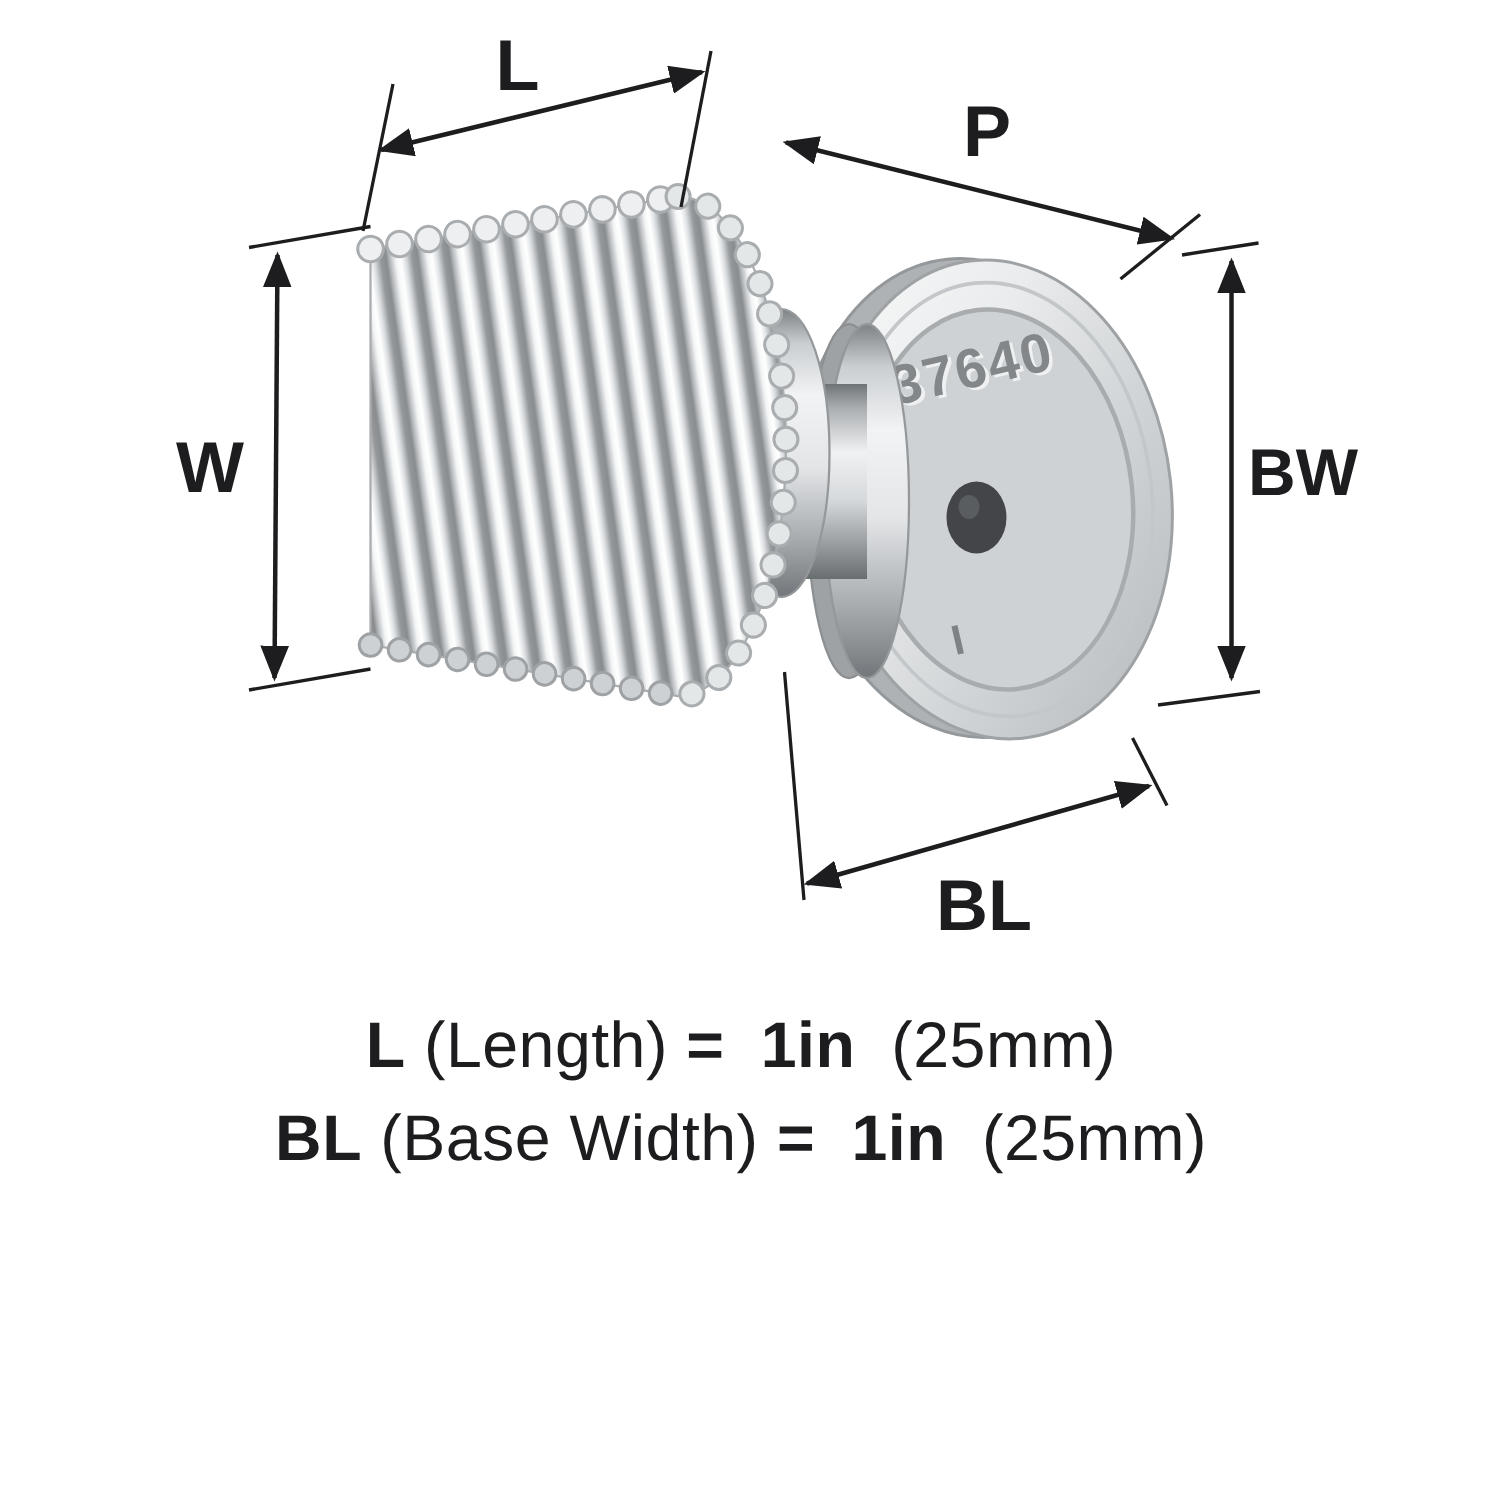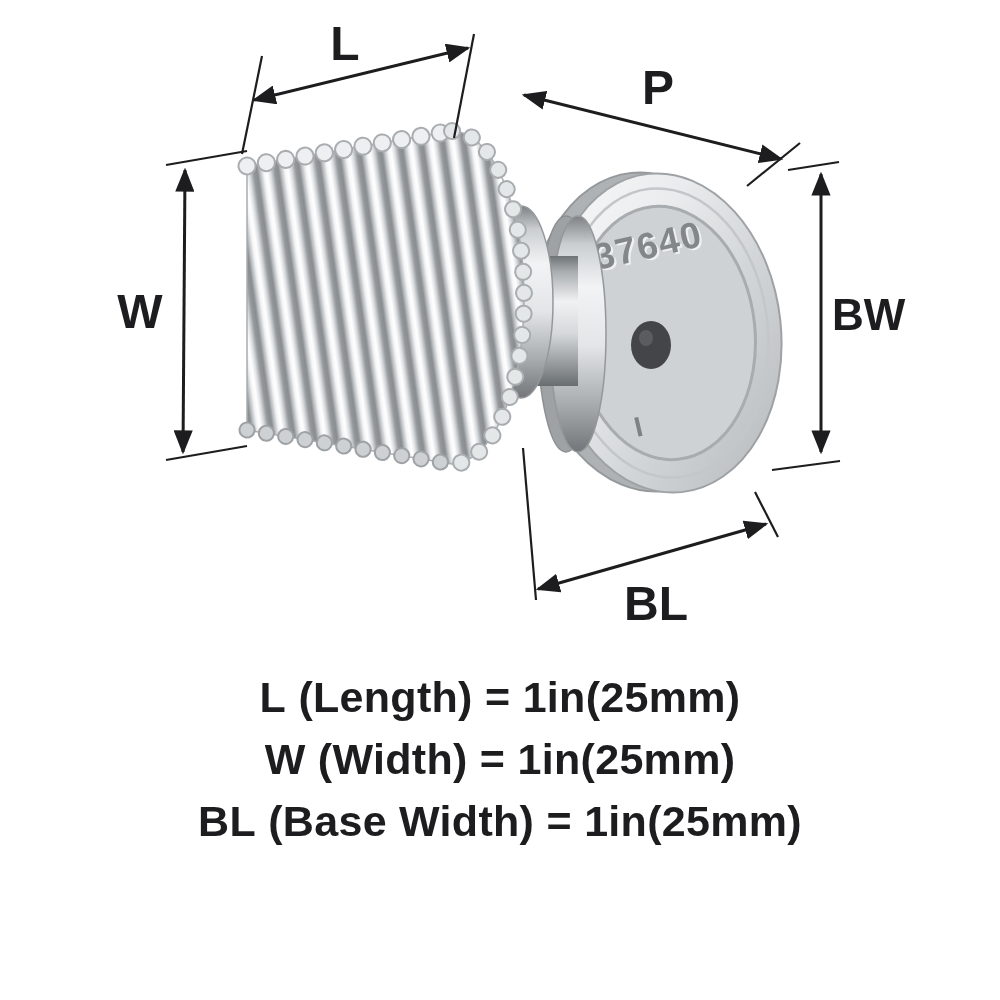--- a/index.html
+++ b/index.html
@@ -7,22 +7,22 @@
     position:relative;width:1000px;height:1000px;background:#ffffff;
     overflow:hidden;font-family:"Liberation Sans",sans-serif;color:#1d1d1f;
   }
   .figure-svg{position:absolute;left:0;top:0;}
   .dimlabel{font-family:"Liberation Sans",sans-serif;font-weight:700;font-size:48px;fill:#1d1d1f;}
   .dimlabel.small{font-size:44px;}
   .stamp{font-family:"Liberation Sans",sans-serif;font-weight:700;letter-spacing:1.5px;}
   .specs{position:absolute;left:0;right:0;top:666px;text-align:center;}
   .spec-row{font-size:43px;line-height:62px;letter-spacing:.3px;white-space:nowrap;}
   .spec-row .b{font-weight:700;}
-  .spec-row .r{font-weight:700;}
-  .vm span{margin:0;}
+  .spec-row .r{font-weight:400;}
+  .vm span{margin:12px;}
 </style>
 </head>
 <body>
 
 <div class="canvas">
 
   <svg class="figure-svg" width="1000" height="650" viewBox="0 0 1000 650">
     <defs>
       <marker id="arr" viewBox="0 0 10 8" refX="9" refY="4" markerWidth="8" markerHeight="6.4" orient="auto-start-reverse">
         <path d="M0,0 L10,4 L0,8 Z" fill="#1d1d1f"></path>
@@ -145,26 +145,20 @@
   </svg>
 
   <div class="specs">
     <div class="spec-row">
       <span class="b">L</span>
       <span class="r">(Length)</span>
       <span class="b">=</span>
       <span class="vm"><span class="b">1in</span><span class="r">(25mm)</span></span>
     </div>
     <div class="spec-row">
-      <span class="b">W</span>
-      <span class="r">(Width)</span>
-      <span class="b">=</span>
-      <span class="vm"><span class="b">1in</span><span class="r">(25mm)</span></span>
-    </div>
-    <div class="spec-row">
       <span class="b">BL</span>
       <span class="r">(Base Width)</span>
       <span class="b">=</span>
       <span class="vm"><span class="b">1in</span><span class="r">(25mm)</span></span>
     </div>
   </div>
 
 </div>
 
 </body></html>

